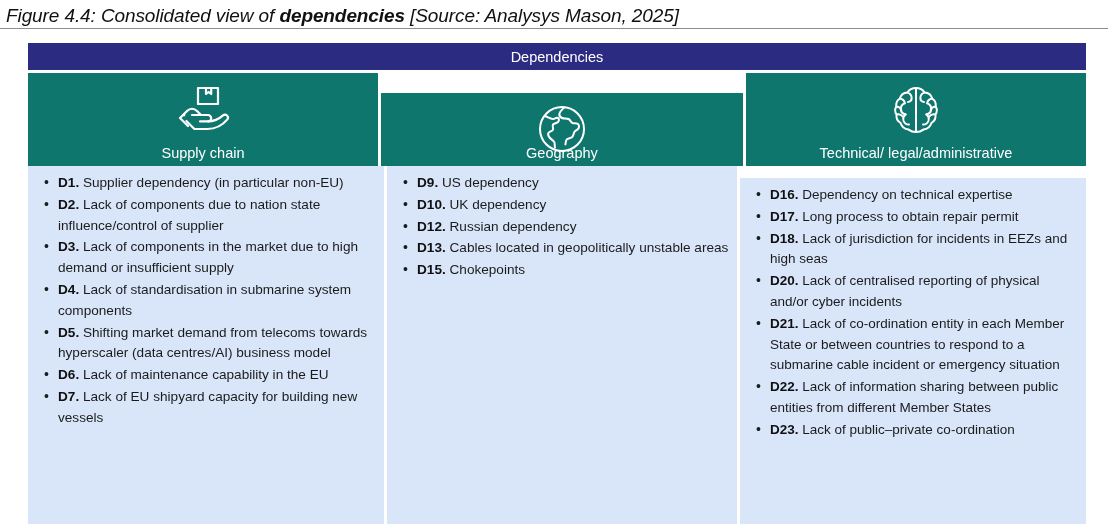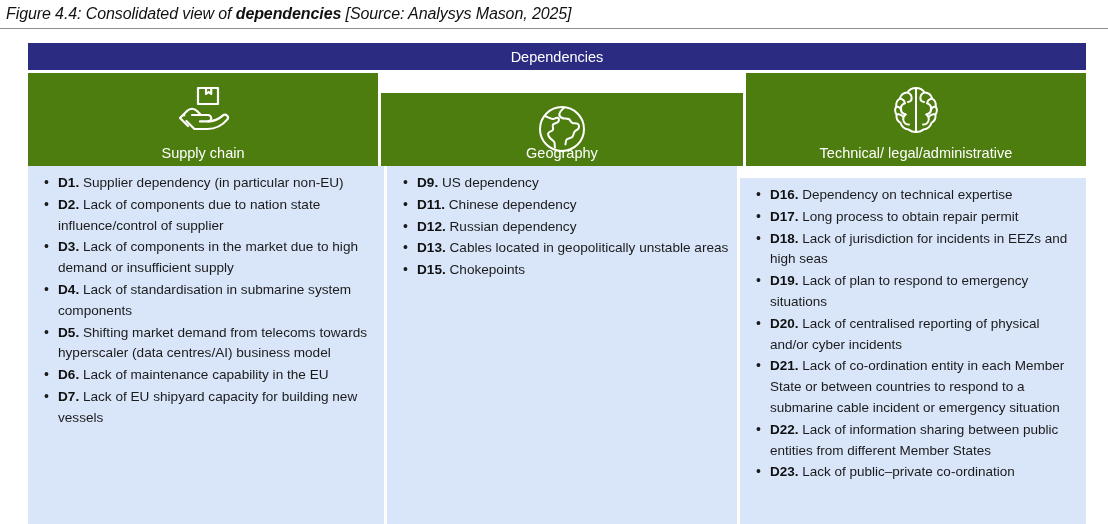--- a/index.html
+++ b/index.html
@@ -20,21 +20,21 @@
     left: 0;
     top: 0;
     width: 1108px;
     height: 30px;
     box-sizing: border-box;
   }
   .caption {
     position: absolute;
     left: 6px;
     top: 5px;
-    font-size: 16px;
+    font-size: 19px;
     font-style: italic;
     color: #111111;
     white-space: nowrap;
     letter-spacing: -0.1px;
   }
   .caption b {
     font-weight: bold;
     font-style: italic;
   }
   .caption-rule {
@@ -74,21 +74,21 @@
   .header-row {
     position: absolute;
     left: 0;
     top: 30px;
     width: 1058px;
     height: 93px;
     display: flex;
     gap: 3px;
   }
   .header-cell {
-    background: #4d7c0f;
+    background: #0f766e;
     display: flex;
     flex-direction: column;
     align-items: center;
     justify-content: flex-start;
     position: relative;
   }
   .header-cell.c1 { width: 356px; }
   .header-cell.c2 { width: 368px; margin-top: 20px; }
   .header-cell.c3 { width: 346px; }
 
@@ -236,33 +236,32 @@
         <li><span class="code">D4.</span> <span>Lack of standardisation in submarine system components</span></li>
         <li><span class="code">D5.</span> <span>Shifting market demand from telecoms towards hyperscaler (data centres/AI) business model</span></li>
         <li><span class="code">D6.</span> <span>Lack of maintenance capability in the EU</span></li>
         <li><span class="code">D7.</span> <span>Lack of EU shipyard capacity for building new vessels</span></li>
       </ul>
     </div>
 
     <div class="body-cell c2">
       <ul class="dep-list">
         <li><span class="code">D9.</span> <span>US dependency</span></li>
-        <li><span class="code">D11.</span> <span>Chinese dependency</span></li>
+        <li><span class="code">D10.</span> <span>UK dependency</span></li>
         <li><span class="code">D12.</span> <span>Russian dependency</span></li>
         <li><span class="code">D13.</span> <span>Cables located in geopolitically unstable areas</span></li>
         <li><span class="code">D15.</span> <span>Chokepoints</span></li>
       </ul>
     </div>
 
     <div class="body-cell c3">
       <ul class="dep-list">
         <li><span class="code">D16.</span> <span>Dependency on technical expertise</span></li>
         <li><span class="code">D17.</span> <span>Long process to obtain repair permit</span></li>
         <li><span class="code">D18.</span> <span>Lack of jurisdiction for incidents in EEZs and high seas</span></li>
-        <li><span class="code">D19.</span> <span>Lack of plan to respond to emergency situations</span></li>
         <li><span class="code">D20.</span> <span>Lack of centralised reporting of physical and/or cyber incidents</span></li>
         <li><span class="code">D21.</span> <span>Lack of co-ordination entity in each Member State or between countries to respond to a submarine cable incident or emergency situation</span></li>
         <li><span class="code">D22.</span> <span>Lack of information sharing between public entities from different Member States</span></li>
         <li><span class="code">D23.</span> <span>Lack of public–private co-ordination</span></li>
       </ul>
     </div>
 
   </div>
 
 </div>

